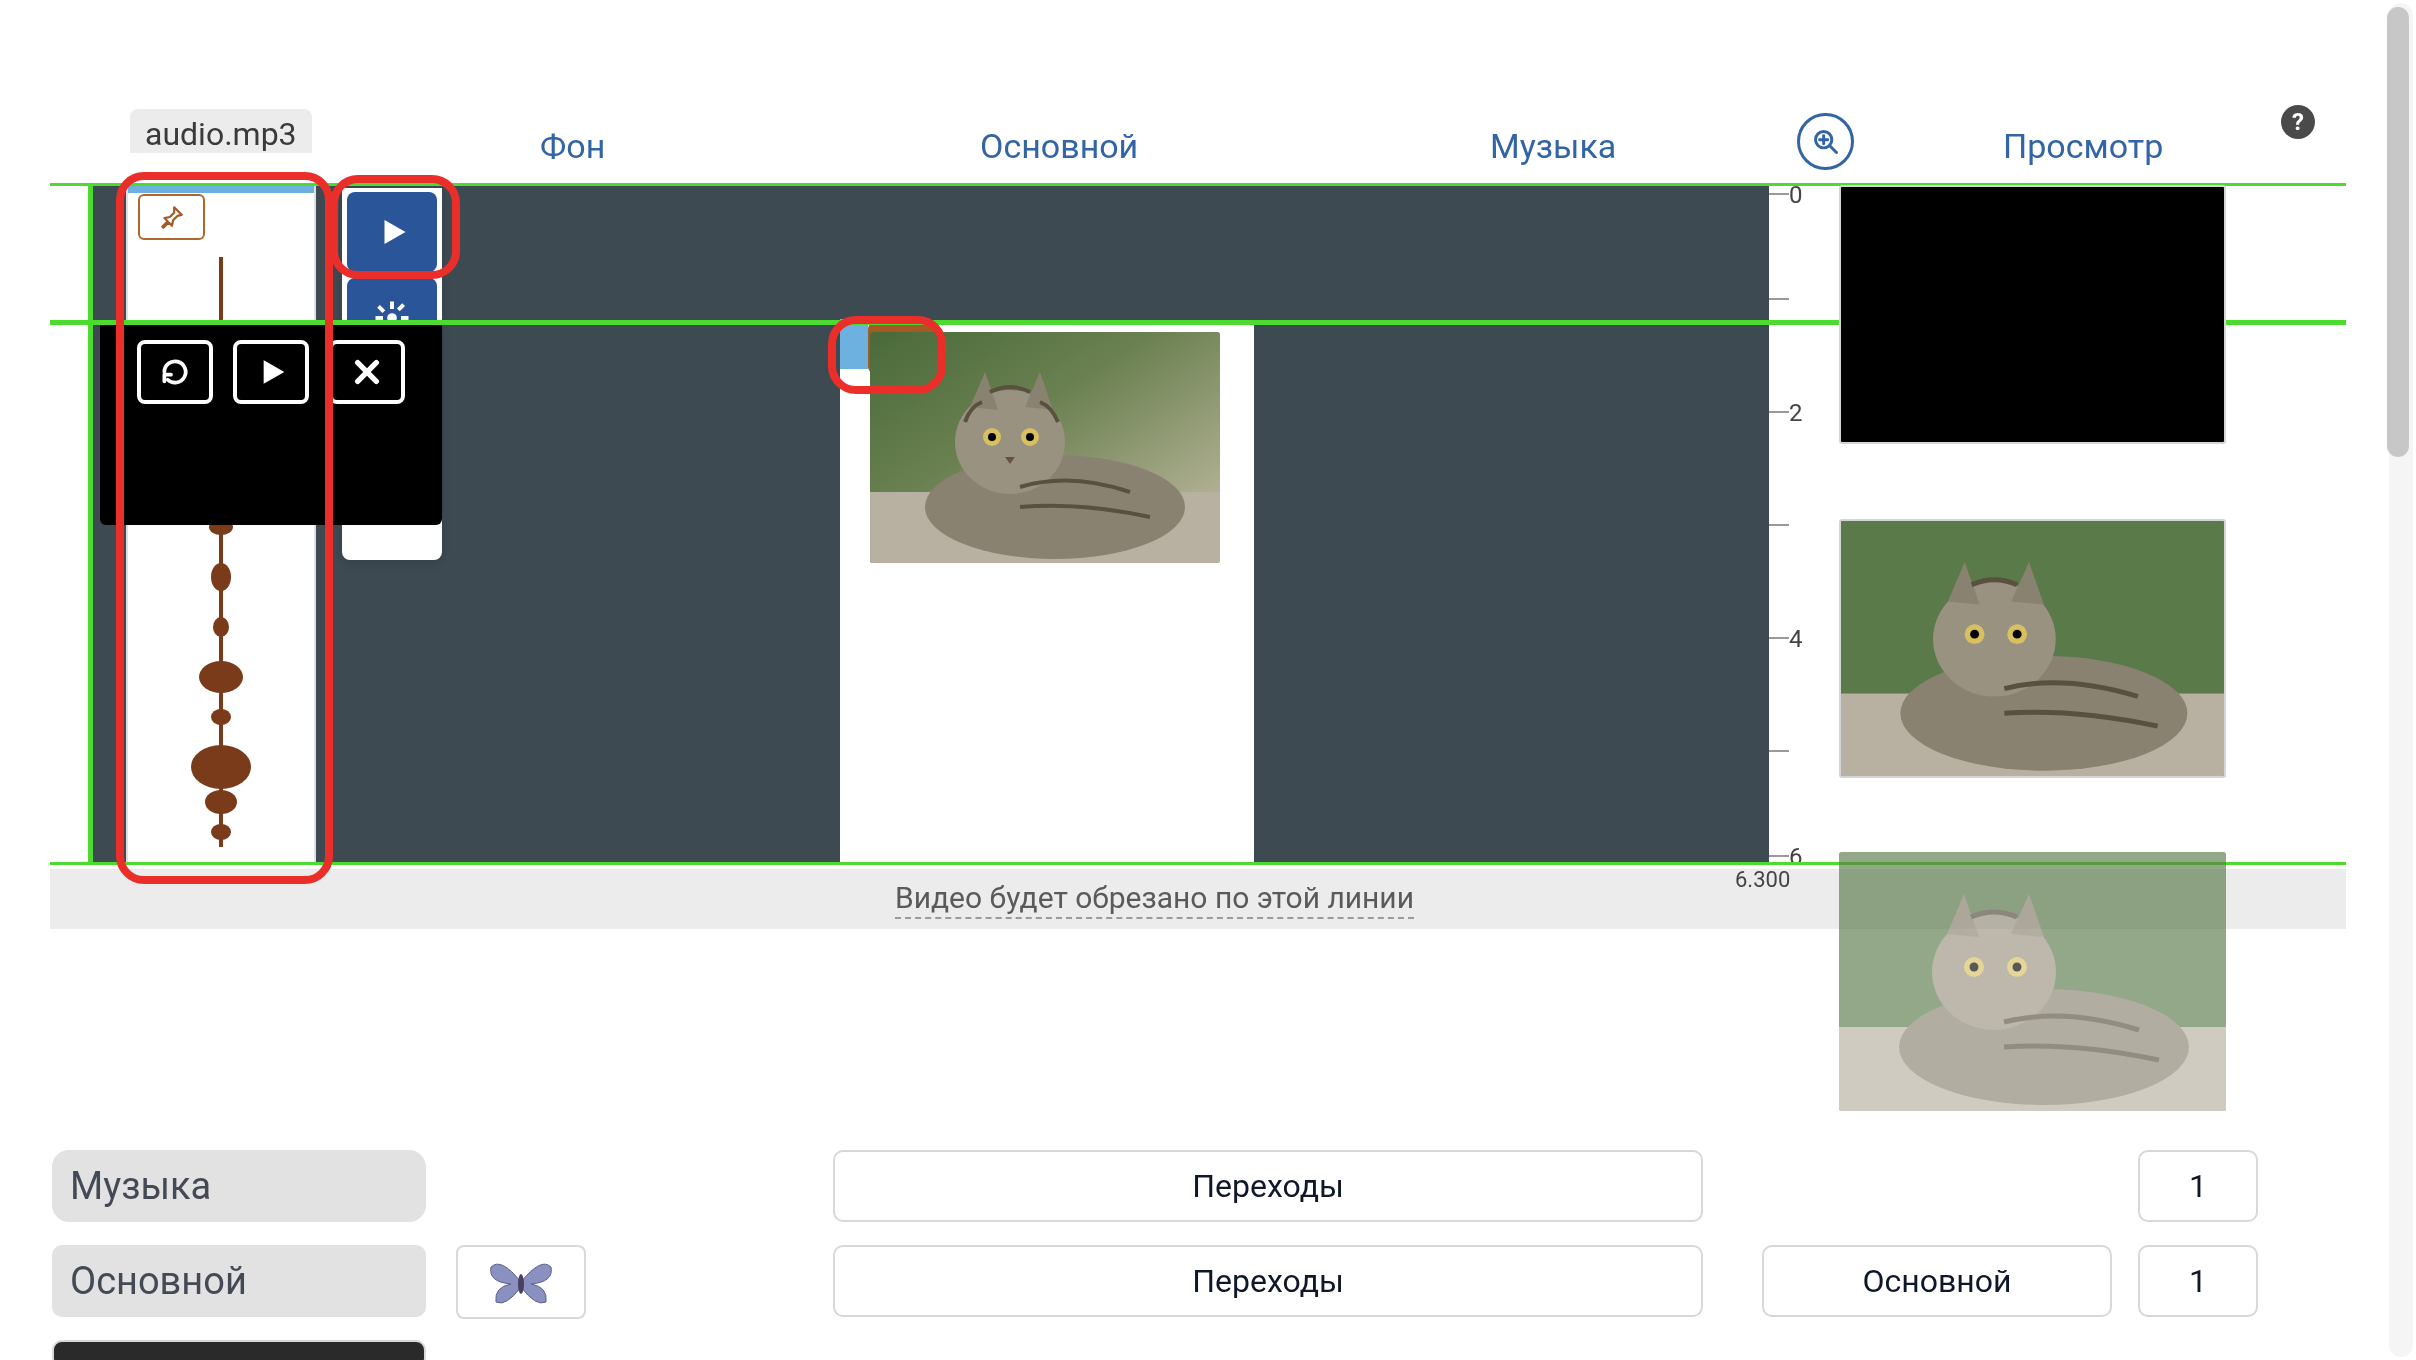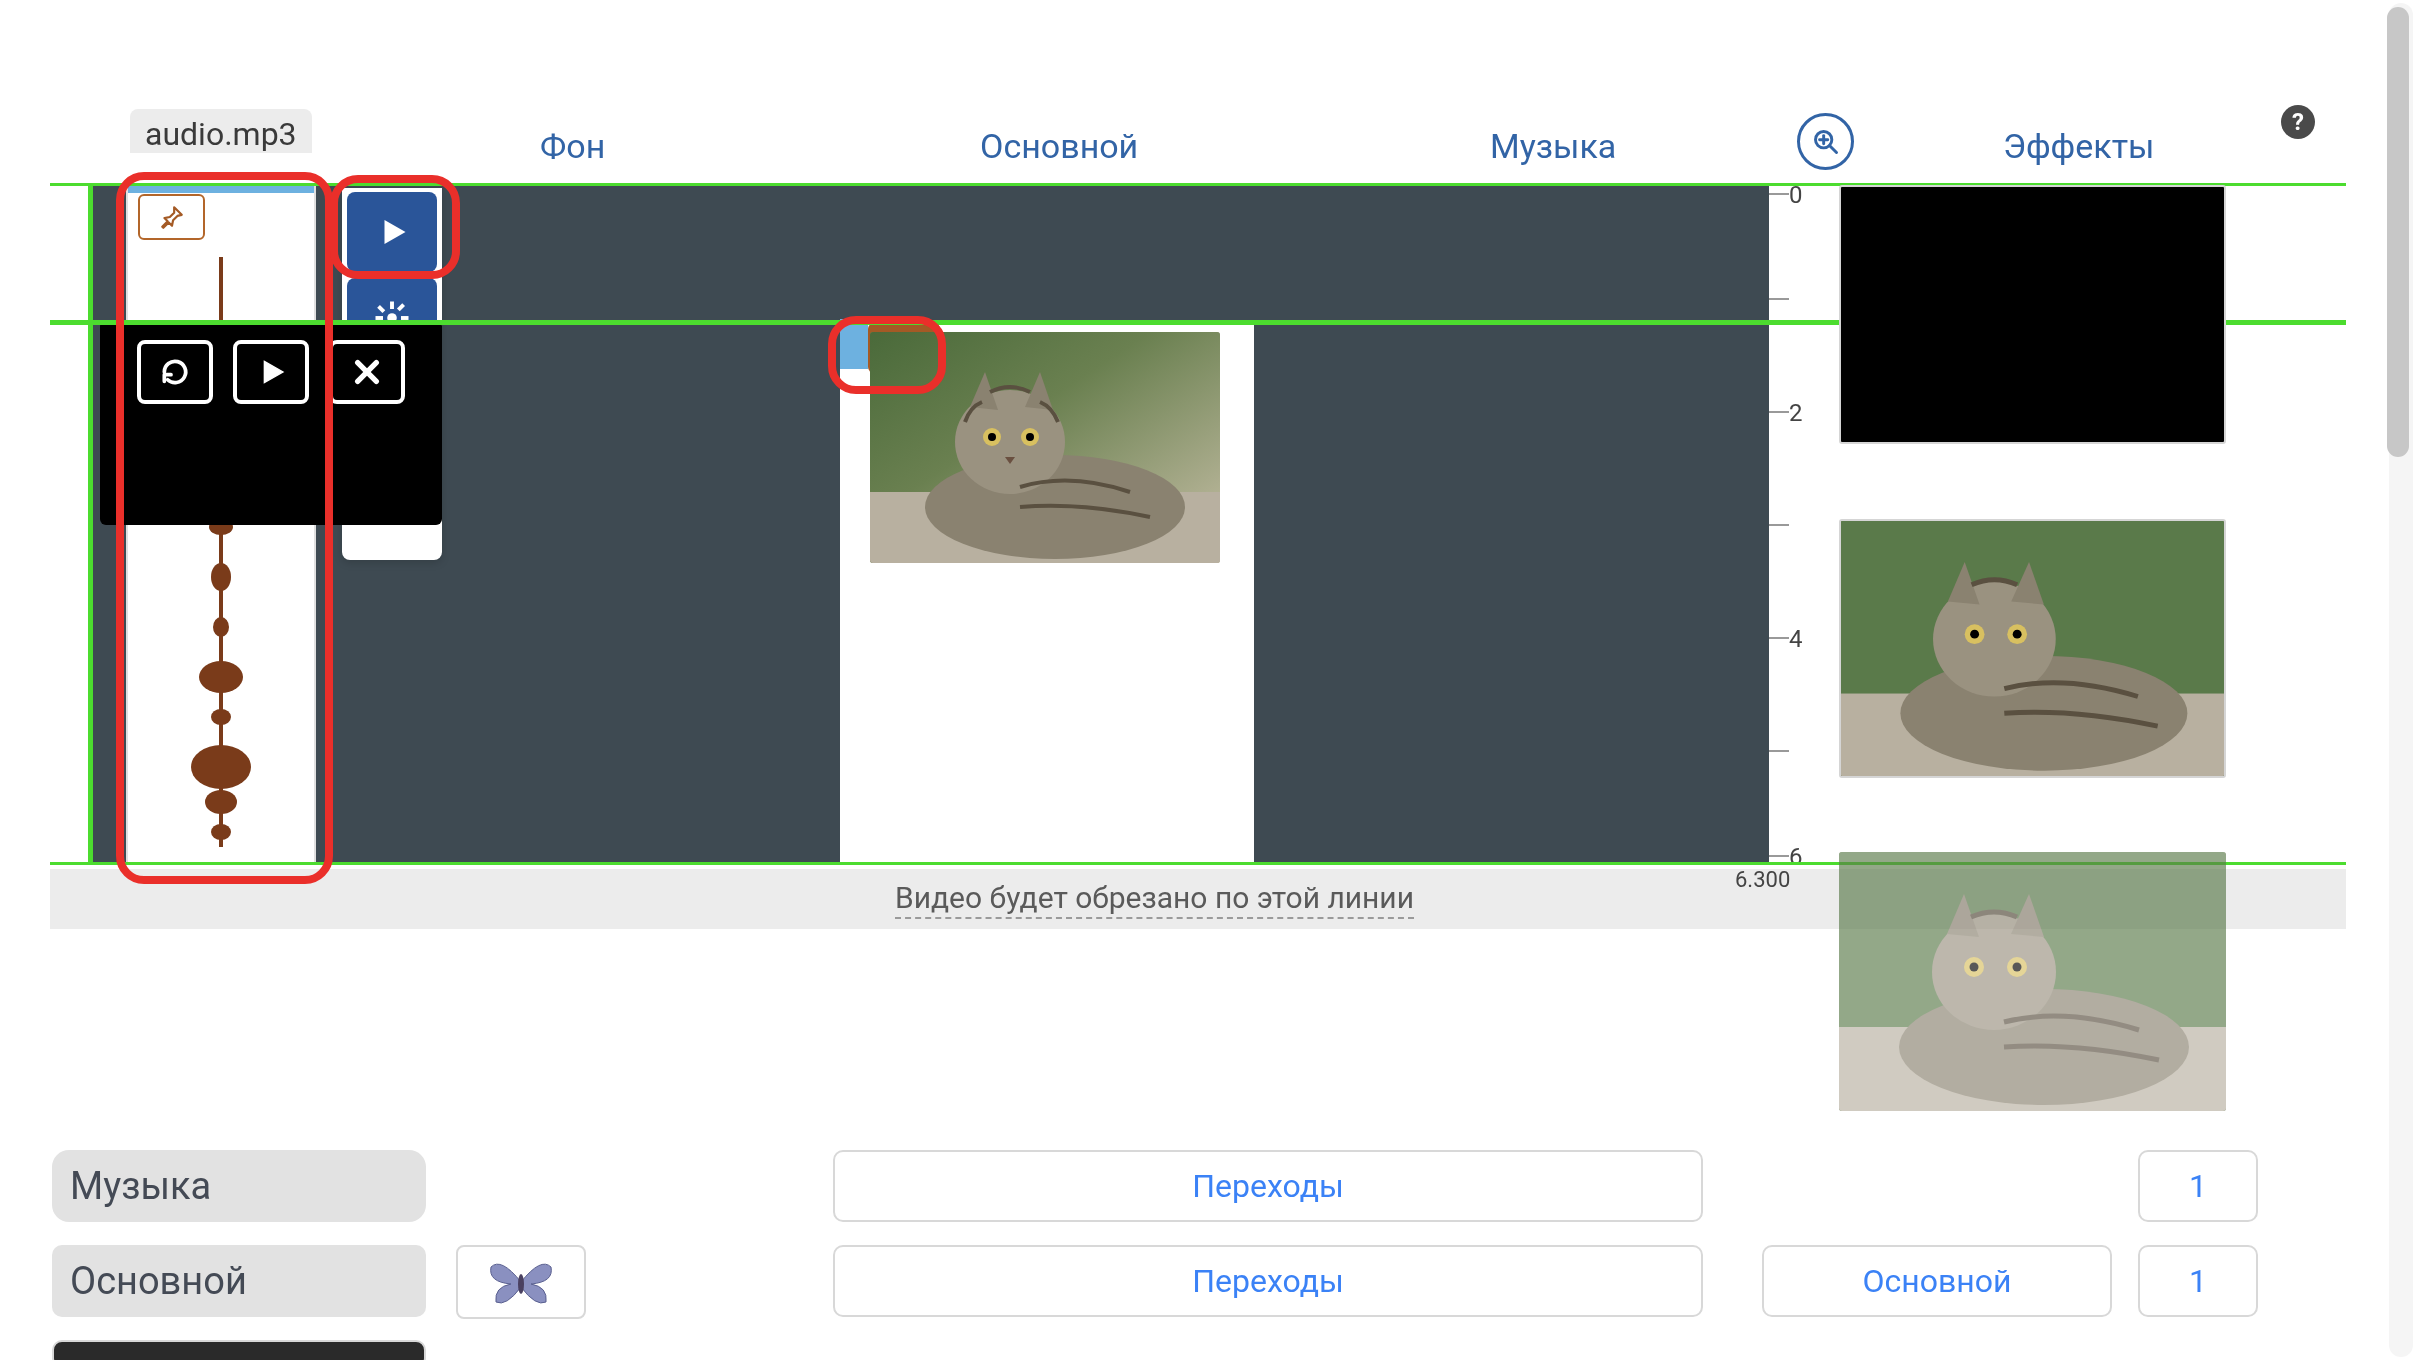--- a/index.html
+++ b/index.html
@@ -383,21 +383,21 @@
     align-items: center;
   }
   .pill {
     border: 2px solid #d8d8d8;
     border-radius: 10px;
     height: 72px;
     display: flex;
     align-items: center;
     justify-content: center;
     font-size: 32px;
-    color: #3b82f6;
+    color: #0f172a;
     background: #fff;
   }
   .pill.lbl {
     background: #e2e2e2;
     color: #444a55;
     justify-content: flex-start;
     padding-left: 18px;
     border: none;
     font-size: 38px;
   }
@@ -426,21 +426,21 @@
   <div class="scrollbar-thumb"></div>
 </div>
 
 <div class="content">
 
   <div class="header-row">
     <div class="audio-tab">audio.mp3</div>
     <div class="col-label col-fon">Фон</div>
     <div class="col-label col-main">Основной</div>
     <div class="col-label col-text">Музыка</div>
-    <div class="col-label col-preview">Эффекты</div>
+    <div class="col-label col-preview">Просмотр</div>
     <div class="zoom-btn">
       <svg viewBox="0 0 24 24">
         <circle cx="10" cy="10" r="7" fill="none" stroke="#3264a6" stroke-width="2.5"></circle>
         <line x1="15" y1="15" x2="21" y2="21" stroke="#3264a6" stroke-width="2.5" stroke-linecap="round"></line>
         <line x1="10" y1="6.5" x2="10" y2="13.5" stroke="#3264a6" stroke-width="2.5" stroke-linecap="round"></line>
         <line x1="6.5" y1="10" x2="13.5" y2="10" stroke="#3264a6" stroke-width="2.5" stroke-linecap="round"></line>
       </svg>
     </div>
     <div class="help-top">?</div>
   </div>

